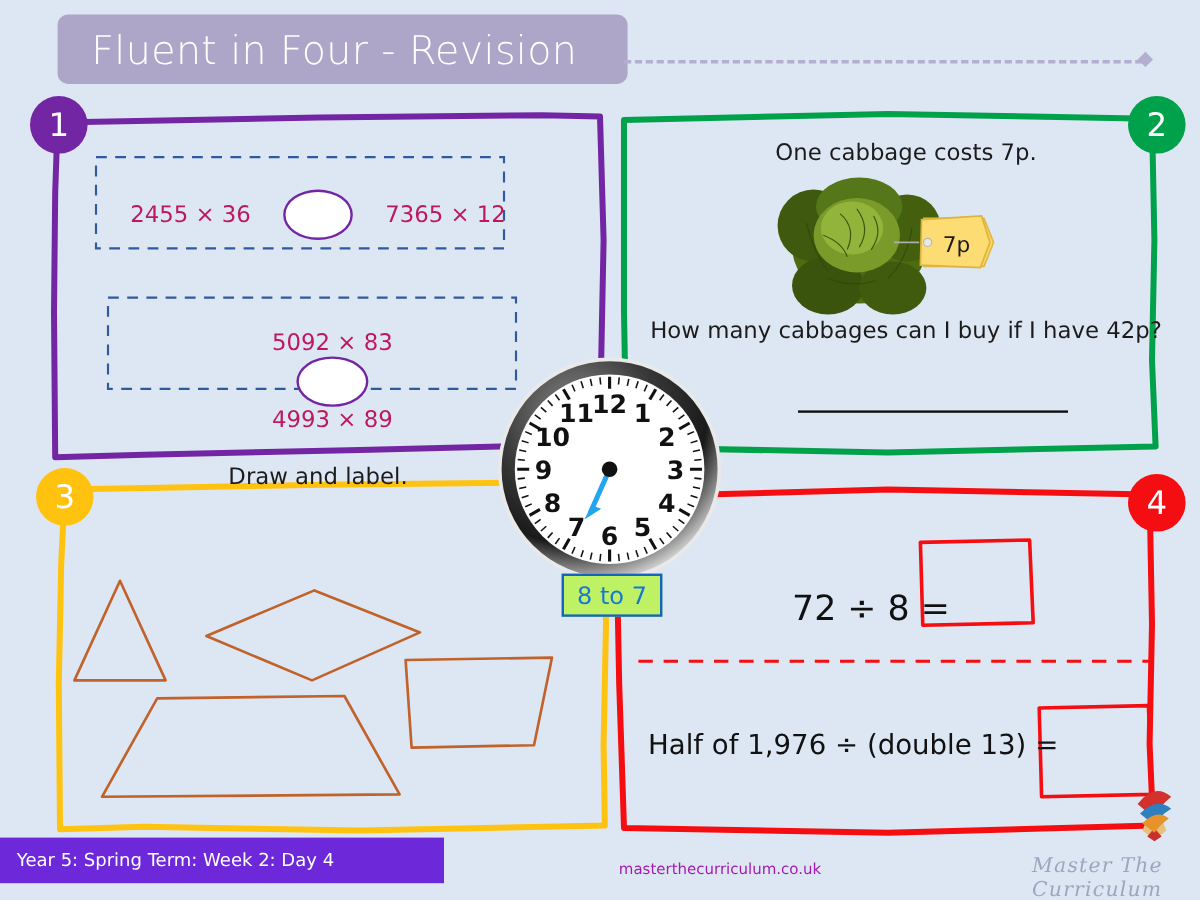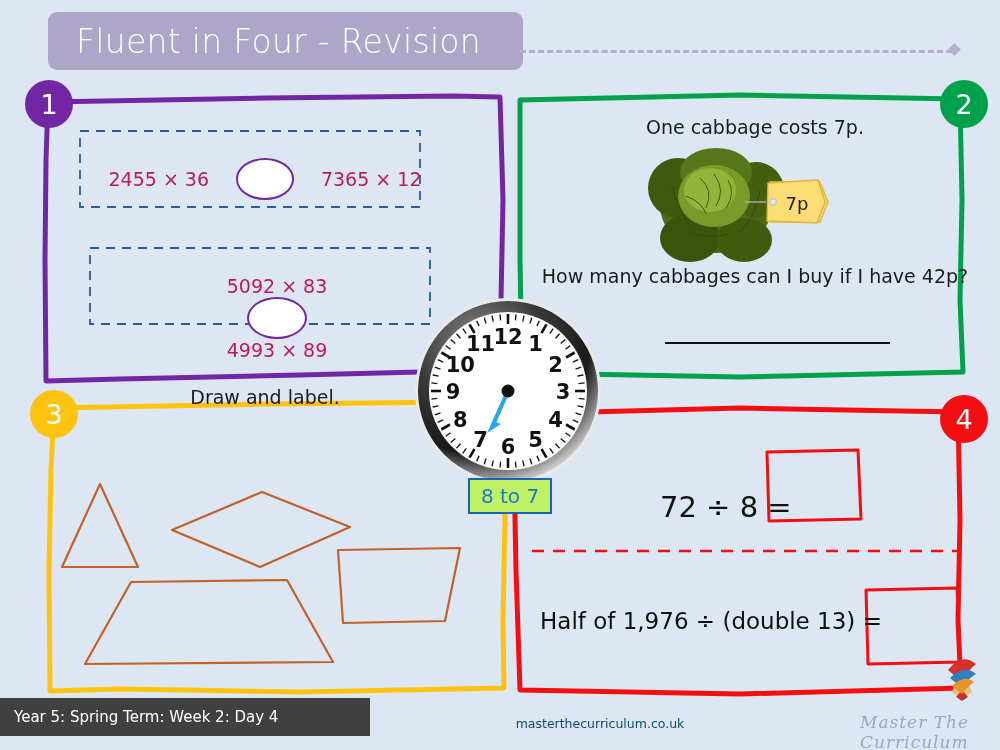--- a/index.html
+++ b/index.html
@@ -194,40 +194,40 @@
     font-size: 20px;
   }
 
   
   .footer-tag {
     position: absolute;
     left: 0;
     top: 698px;
     width: 370px;
     height: 38px;
-    background: #404040;
+    background: #6d28d9;
     display: flex;
     align-items: center;
     padding-left: 14px;
     box-sizing: border-box;
   }
   .footer-tag span {
     color: #fff;
     font-family: "DejaVu Sans", sans-serif;
     font-size: 15px;
   }
   .footer-url {
     position: absolute;
     left: 380px;
     top: 716px;
     width: 440px;
     text-align: center;
     font-family: "DejaVu Sans", sans-serif;
     font-size: 12.5px;
-    color: #0c4a6e;
+    color: #a21caf;
   }
   .brand-script {
     position: absolute;
     left: 860px;
     top: 712px;
     font-family: "DejaVu Serif", serif;
     font-style: italic;
     font-size: 17px;
     color: #9aa7bd;
     letter-spacing: 1px;

